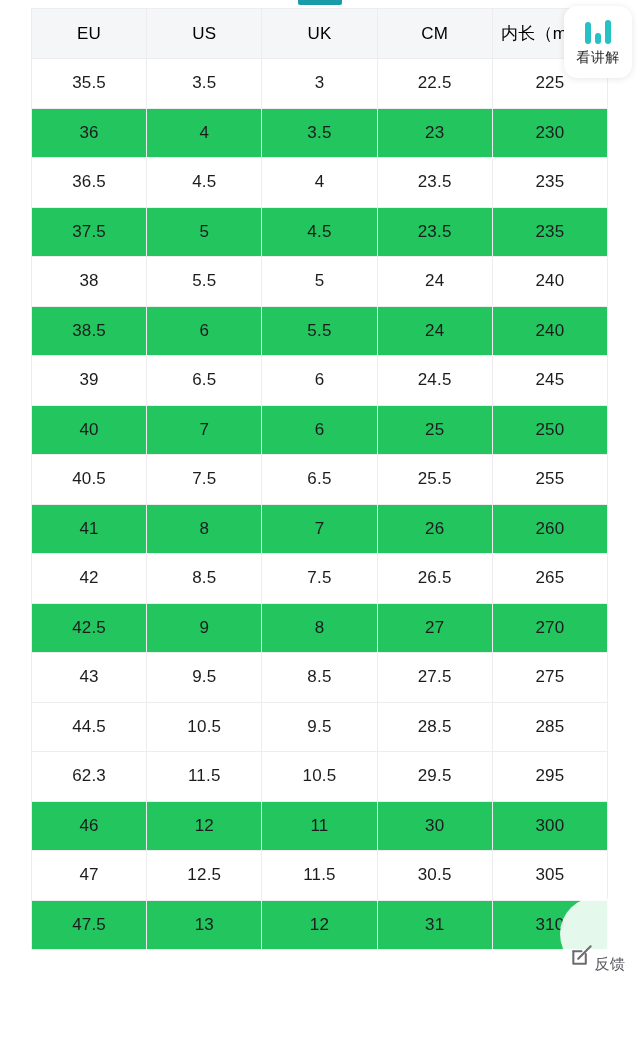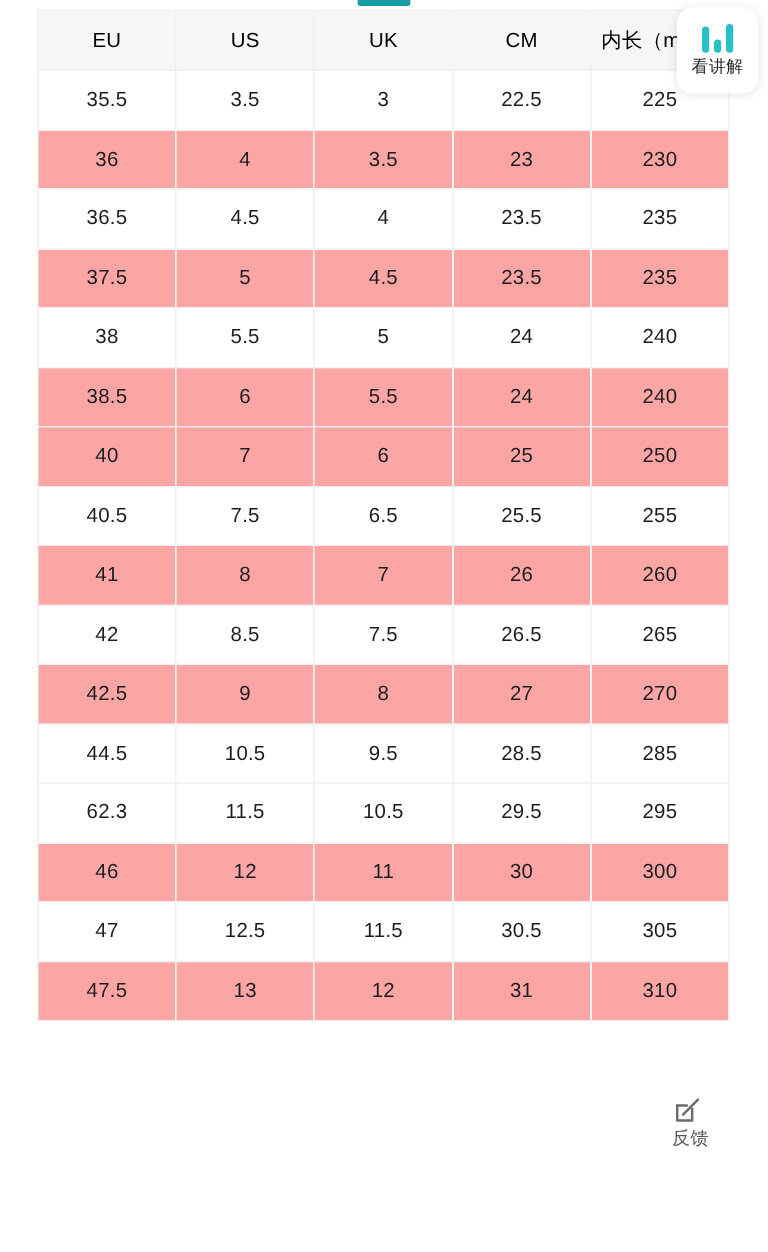--- a/index.html
+++ b/index.html
@@ -65,21 +65,21 @@
     white-space: nowrap;
     overflow: hidden;
   }
   table.size-table thead th {
     background: #f5f6f7;
     font-weight: 400;
     color: #000000;
     height: 50px;
   }
   table.size-table tbody tr.row-odd td { background: #ffffff; }
-  table.size-table tbody tr.row-even td { background: #fca5a5; margin-top: 11px; }
+  table.size-table tbody tr.row-even td { background: #22c55e; margin-top: 11px; }
 
   
   #explain-widget {
     position: absolute;
     top: 6px;
     right: 8px;
     width: 68px;
     height: 72px;
     background: #ffffff;
     border-radius: 13px;
@@ -104,35 +104,34 @@
     border-radius: 3px;
   }
   #explain-widget .bars i.b1 { height: 22px; }
   #explain-widget .bars i.b2 { height: 11px; }
   #explain-widget .bars i.b3 { height: 24px; }
   #explain-widget .w-label {
     font-size: 14px;
     color: #2b2b2e;
     line-height: 1;
     letter-spacing: 0.5px;
-    font-family: Liberation Serif, serif;
   }
 
   
   #feedback-button {
     position: absolute;
     right: 6px;
     bottom: 72px;
     width: 74px;
     height: 74px;
     border-radius: 50%;
     background: rgba(255,255,255,0.88);
     display: flex;
-    flex-direction: column;
-    align-items: flex-start;
+    flex-direction: row;
+    align-items: flex-end;
     justify-content: center;
     z-index: 20;
   }
   #feedback-button .fb-icon {
     width: 26px;
     height: 26px;
     margin-bottom: 3px;
     display: block;
   }
   #feedback-button .fb-label {
@@ -203,20 +202,27 @@
             <td>24</td>
             <td>240</td>
           </tr>
           <tr class="row-even">
             <td>38.5</td>
             <td>6</td>
             <td>5.5</td>
             <td>24</td>
             <td>240</td>
           </tr>
+          <tr class="row-odd">
+            <td>39</td>
+            <td>6.5</td>
+            <td>6</td>
+            <td>24.5</td>
+            <td>245</td>
+          </tr>
           <tr class="row-even">
             <td>40</td>
             <td>7</td>
             <td>6</td>
             <td>25</td>
             <td>250</td>
           </tr>
           <tr class="row-odd">
             <td>40.5</td>
             <td>7.5</td>
@@ -237,20 +243,27 @@
             <td>7.5</td>
             <td>26.5</td>
             <td>265</td>
           </tr>
           <tr class="row-even">
             <td>42.5</td>
             <td>9</td>
             <td>8</td>
             <td>27</td>
             <td>270</td>
+          </tr>
+          <tr class="row-odd">
+            <td>43</td>
+            <td>9.5</td>
+            <td>8.5</td>
+            <td>27.5</td>
+            <td>275</td>
           </tr>
           <tr class="row-odd">
             <td>44.5</td>
             <td>10.5</td>
             <td>9.5</td>
             <td>28.5</td>
             <td>285</td>
           </tr>
           <tr class="row-odd">
             <td>62.3</td>

